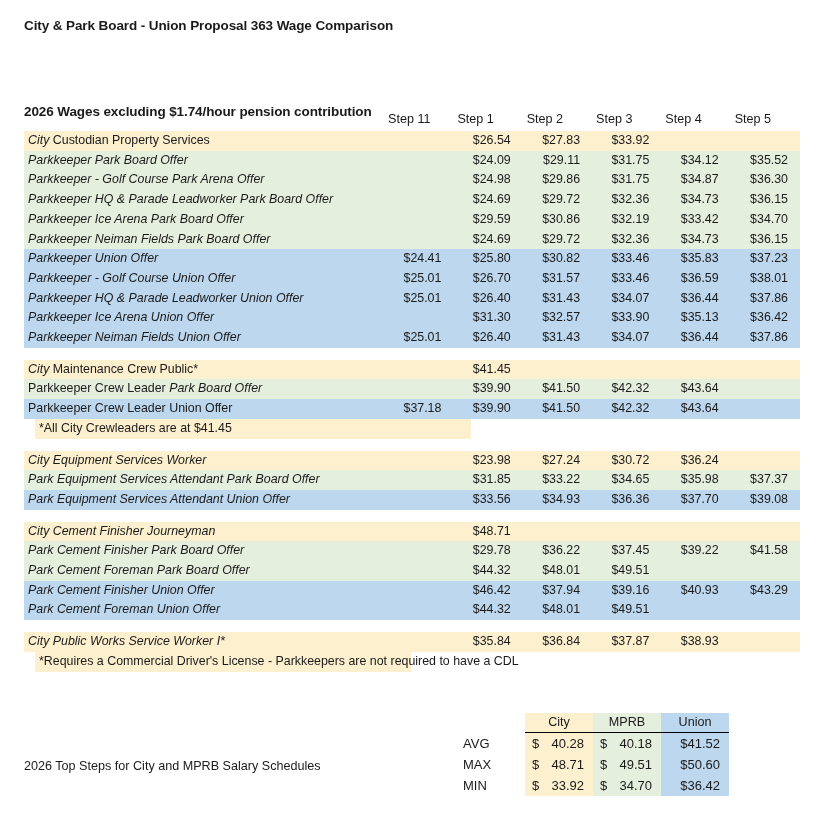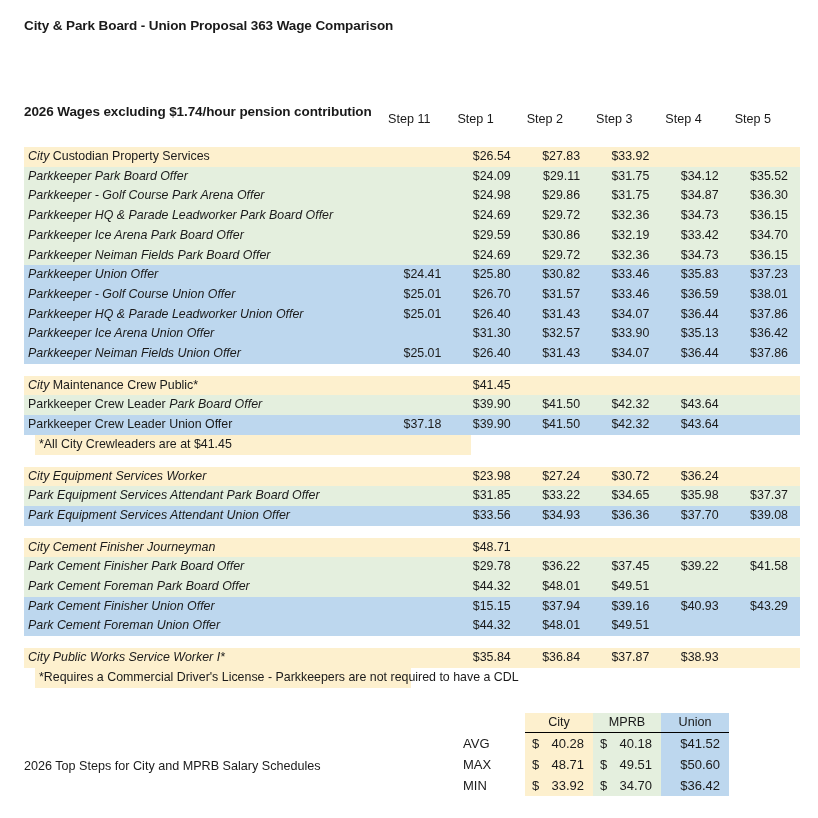--- a/index.html
+++ b/index.html
@@ -56,21 +56,21 @@
     table-layout: fixed;
     font-size: 12.4px;
   }
   .wage-table col.c-label  { width: 360px; }
   .wage-table col.c-step   { width: 69.3px; }
 
   .wage-table th {
     font-weight: normal;
     font-size: 12.6px;
     text-align: left;
-    padding: 0 0 21px 0;
+    padding: 0 0 5px 0;
     vertical-align: bottom;
     color: #1a1a1a;
     white-space: nowrap;
   }
   .wage-table th.h-label { text-align: left; }
   .wage-table th.h-step  { text-align: left; padding-left: 4px; }
 
   .wage-table td {
     padding: 0;
     height: 19.7px;
@@ -383,21 +383,21 @@
           <td class="val fill-park"></td>
           <td class="val fill-park">$44.32</td>
           <td class="val fill-park">$48.01</td>
           <td class="val fill-park">$49.51</td>
           <td class="val fill-park"></td>
           <td class="val fill-park"></td>
         </tr>
         <tr>
           <td class="lbl fill-union"><span class="it">Park Cement Finisher Union Offer</span></td>
           <td class="val fill-union"></td>
-          <td class="val fill-union">$15.15</td>
+          <td class="val fill-union">$46.42</td>
           <td class="val fill-union">$37.94</td>
           <td class="val fill-union">$39.16</td>
           <td class="val fill-union">$40.93</td>
           <td class="val fill-union">$43.29</td>
         </tr>
         <tr>
           <td class="lbl fill-union"><span class="it">Park Cement Foreman Union Offer</span></td>
           <td class="val fill-union"></td>
           <td class="val fill-union">$44.32</td>
           <td class="val fill-union">$48.01</td>

